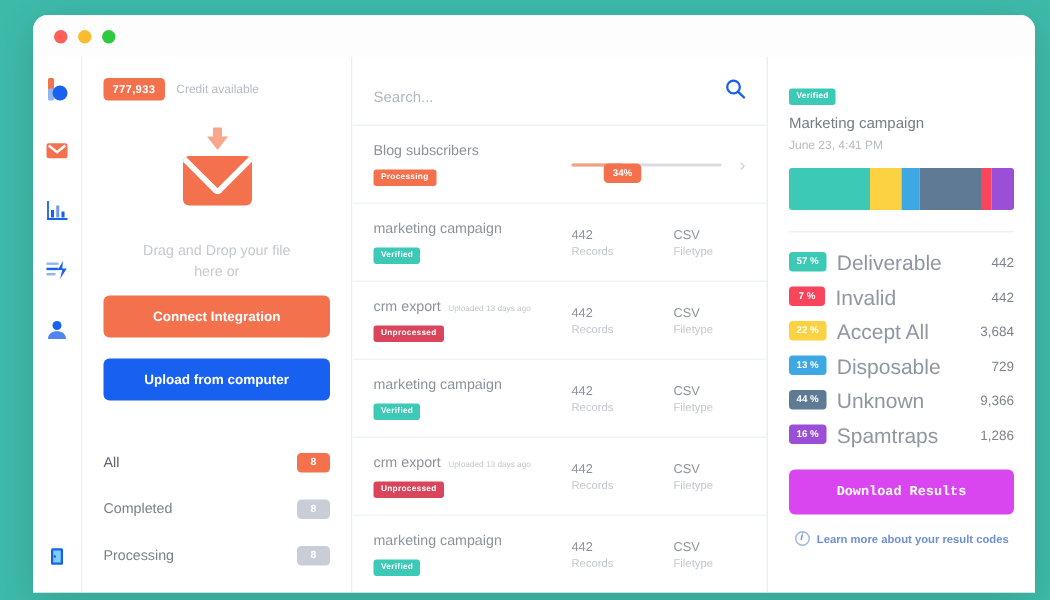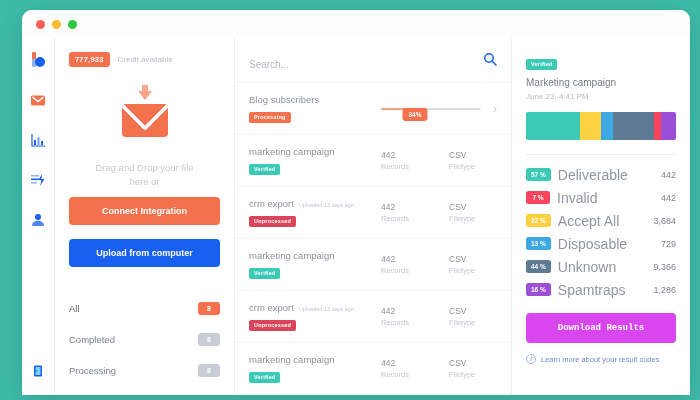--- a/index.html
+++ b/index.html
@@ -305,22 +305,23 @@
 
   .btn-download {
     display: block; width: 100%;
     background: #d946ef; color: #fff;
     font-size: 9px; font-weight: bold;
     padding: 10px 0; border: none; border-radius: 4px;
     margin-top: 12px; cursor: pointer;
     font-family: Liberation Mono, monospace;
   }
   .learn-row {
-    display: flex; align-items: center; 
+    display: flex; align-items: center; justify-content: center;
     margin-top: 11px;
+    font-weight: bold;
   }
   .info-circle {
     width: 10px; height: 10px; border-radius: 50%;
     border: 1px solid #9fb8e8; color: #6d91d8;
     font-size: 7px; line-height: 8px; text-align: center;
     font-style: italic; margin-right: 5px;
   }
   .learn-text { font-size: 7.5px; color: #6f8fd4; }
 </style>
 </head>

